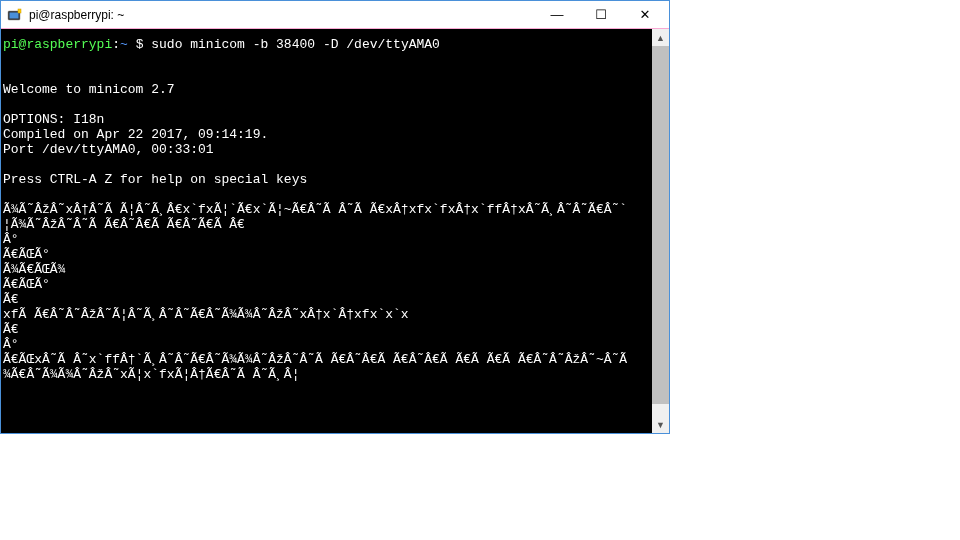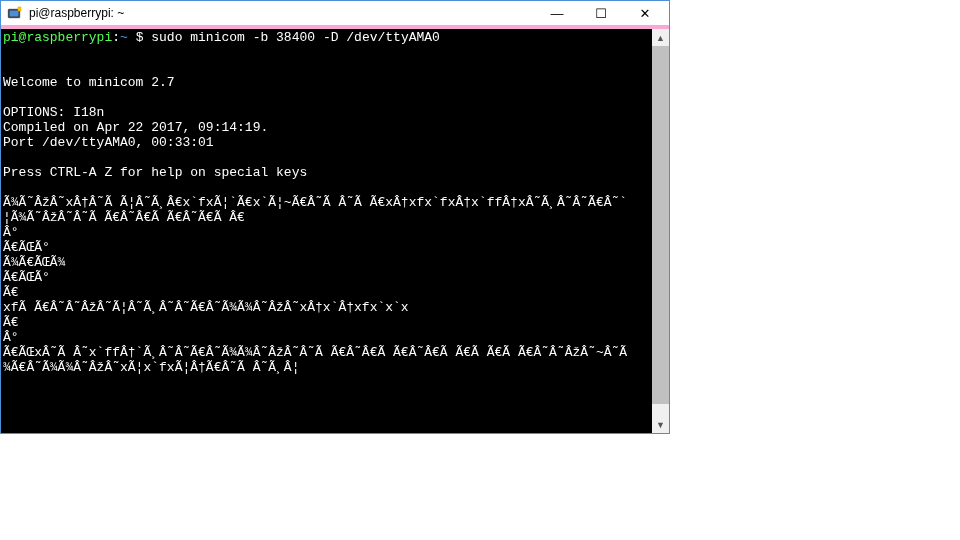--- a/index.html
+++ b/index.html
@@ -19,21 +19,21 @@
       border: 1px solid #4a90d9;
       position: relative;
       background: #fff;
     }
     .titlebar {
       height: 28px;
       background: #fff;
       display: flex;
       align-items: center;
       padding: 0 2px 0 6px;
-      border-bottom: 4px solid #f9a8d4;
+      border-bottom: 1px solid #f9a8d4;
     }
     .titlebar-icon {
       width: 16px;
       height: 16px;
       margin-right: 6px;
       display: flex;
       align-items: center;
       justify-content: center;
     }
     .titlebar-title {
@@ -64,20 +64,21 @@
     .terminal-content {
       flex: 1;
       font-family: "Consolas", "Courier New", monospace;
       font-size: 13px;
       line-height: 15px;
       color: #fff;
       padding: 1px 0 0 2px;
       white-space: pre-wrap;
       word-break: break-all;
       overflow: hidden;
+      margin-top: 7px;
     }
     .prompt-user {
       color: #55ff55;
     }
     .prompt-path {
       color: #5599ff;
     }
     .prompt-cmd {
       color: #fff;
     }

